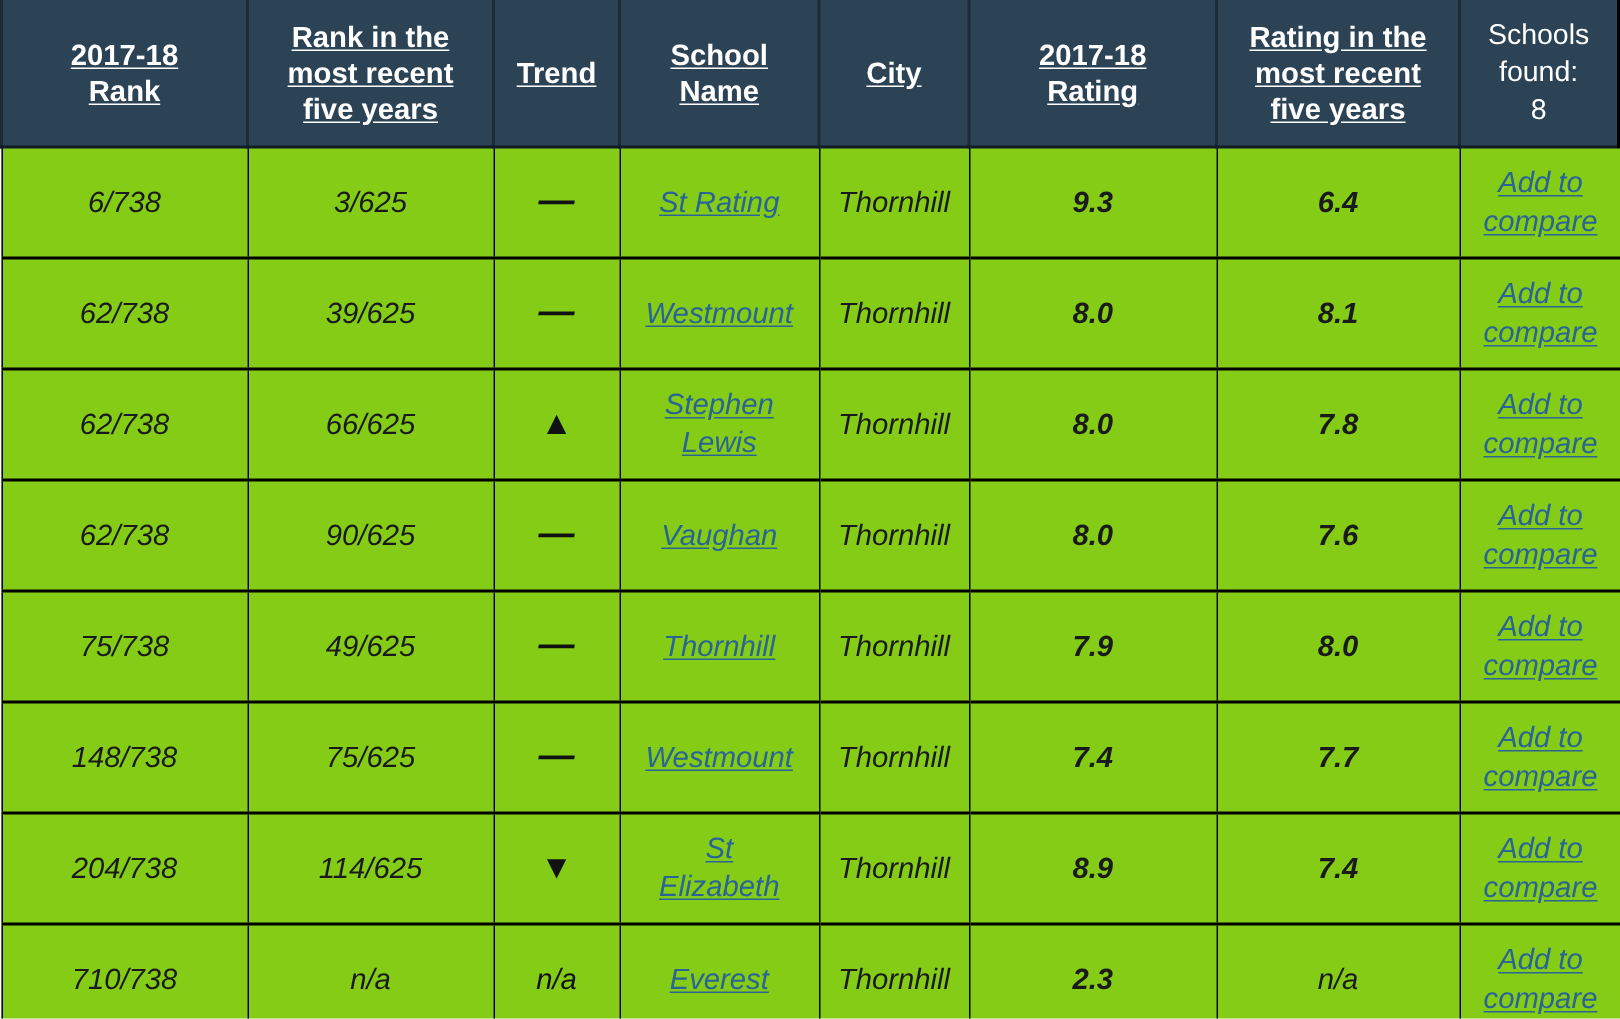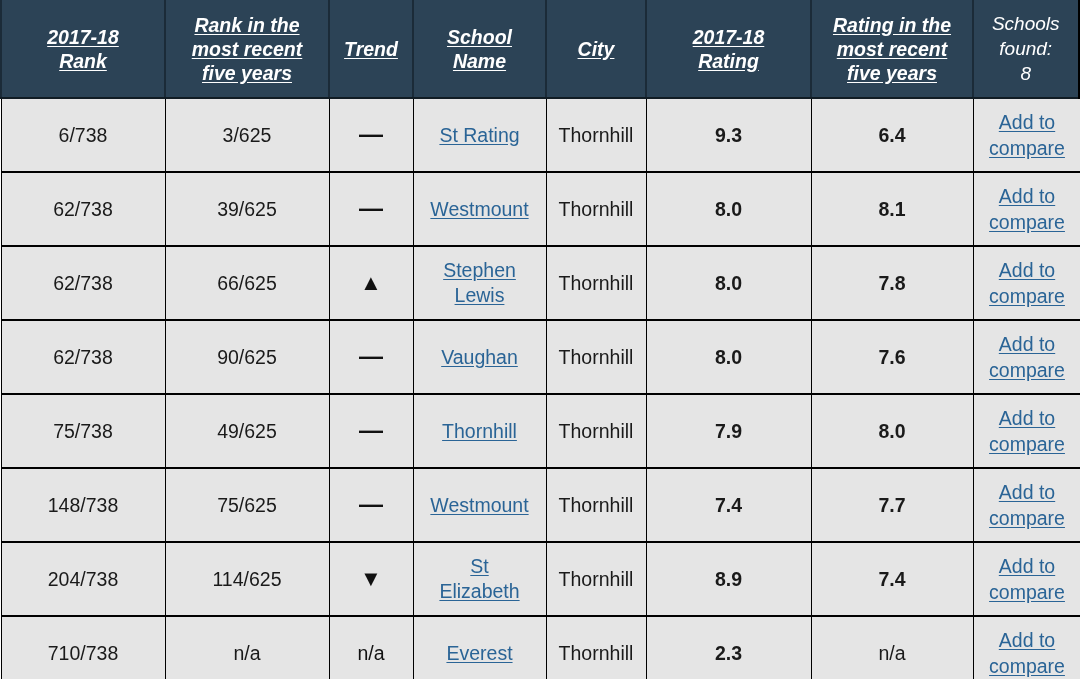--- a/index.html
+++ b/index.html
@@ -19,21 +19,20 @@
     height: 679px;
     border-collapse: collapse;
     table-layout: fixed;
     box-sizing: border-box;
   }
 
   
   .rank-table thead tr {
     height: 98px;
     background: #3b82f6;
-    font-style: italic;
   }
   .rank-table thead th {
     background: #2c4356;
     color: #ffffff;
     font-size: 19.5px;
     font-weight: bold;
     line-height: 24px;
     text-align: center;
     vertical-align: middle;
     padding: 2px 6px;
@@ -54,21 +53,22 @@
   }
   .th-plain {
     font-weight: normal;
     font-size: 19px;
     line-height: 25px;
   }
 
   
   .rank-table tbody tr {
     height: 74px;
-    background: #e5e5e5;
+    background: #84cc16;
+    font-style: italic;
   }
   .rank-table tbody td {
     border: 1px solid #000000;
     border-bottom: 2px solid #000000;
     text-align: center;
     vertical-align: middle;
     font-size: 19.5px;
     color: #1a1a1a;
     padding: 2px 6px;
     line-height: 25px;

